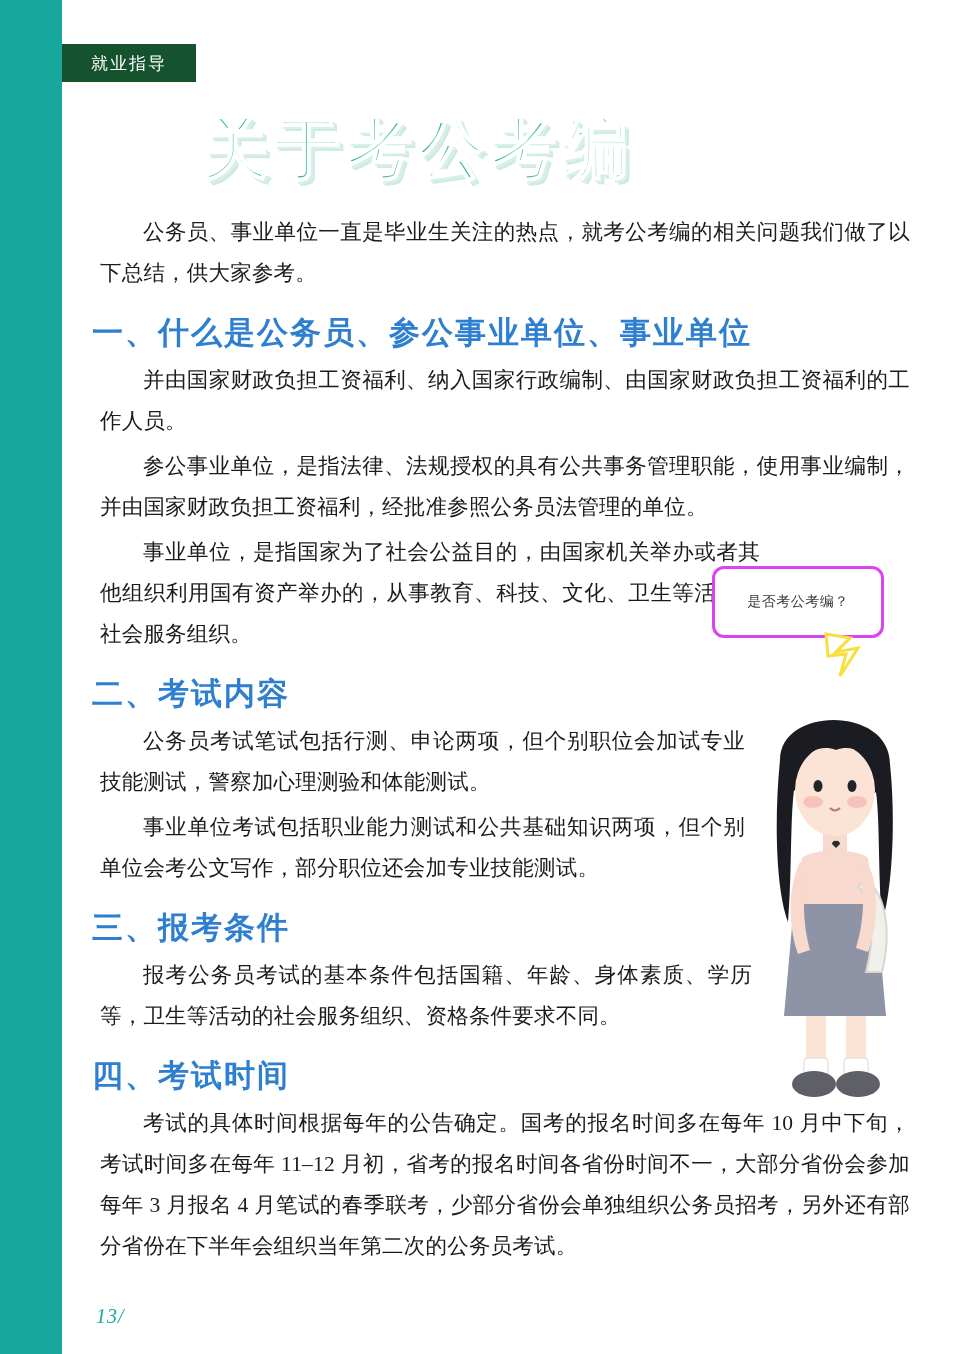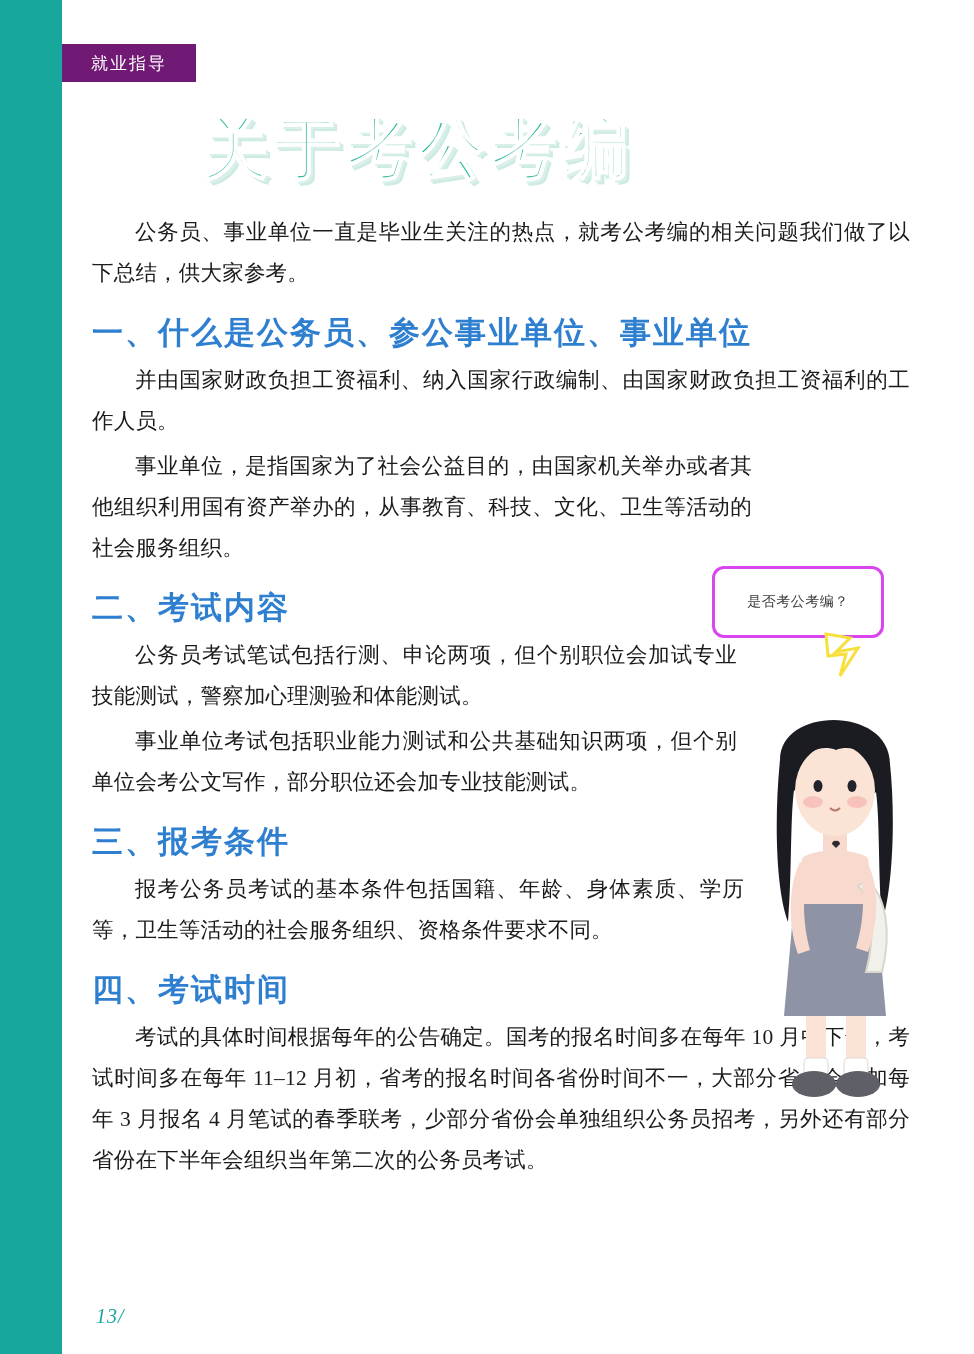--- a/index.html
+++ b/index.html
@@ -19,21 +19,21 @@
     left: 0; top: 0;
     width: 62px; height: 1354px;
     background: #17a79c;
   }
 
   
   .section-tag {
     position: absolute;
     left: 62px; top: 44px;
     width: 134px; height: 38px;
-    background: #701a75;
+    background: #14532d;
     color: #ffffff;
     font-family: "Liberation Sans", sans-serif;
     font-size: 17px;
     letter-spacing: 2px;
     display: flex;
     align-items: center;
     justify-content: center;
   }
 
   
@@ -58,21 +58,21 @@
     line-height: 1.1;
   }
 
   
   .content {
     position: absolute;
     left: 92px; top: 212px;
     width: 818px;
   }
   p.para {
-    margin: 0 0 4px 0;
+    margin: 0 0 4px 8px;
     font-size: 21.5px;
     line-height: 41px;
     color: #1b1b1b;
     text-align: justify;
     text-indent: 2em;
     letter-spacing: 0.2px;
   }
   h2.heading {
     margin: 18px 0 6px 0;
     font-family: "Liberation Sans", sans-serif;
@@ -136,20 +136,21 @@
 <div class="title-wrap">
   <div class="title">关于考公考编</div>
 </div>
 
 <div class="content">
 
   <p class="para">公务员、事业单位一直是毕业生关注的热点，就考公考编的相关问题我们做了以下总结，供大家参考。</p>
 
   <h2 class="heading">一、什么是公务员、参公事业单位、事业单位</h2>
   <p class="para">并由国家财政负担工资福利、纳入国家行政编制、由国家财政负担工资福利的工作人员。</p>
+  <p class="para">参公事业单位，是指法律、法规授权的具有公共事务管理职能，使用事业编制，并由国家财政负担工资福利，经批准参照公务员法管理的单位。</p>
   <p class="para narrow">事业单位，是指国家为了社会公益目的，由国家机关举办或者其他组织利用国有资产举办的，从事教育、科技、文化、卫生等活动的社会服务组织。</p>
 
   <h2 class="heading">二、考试内容</h2>
   <p class="para narrow2">公务员考试笔试包括行测、申论两项，但个别职位会加试专业技能测试，警察加心理测验和体能测试。</p>
   <p class="para narrow2">事业单位考试包括职业能力测试和公共基础知识两项，但个别单位会考公文写作，部分职位还会加专业技能测试。</p>
 
   <h2 class="heading">三、报考条件</h2>
   <p class="para narrow3">报考公务员考试的基本条件包括国籍、年龄、身体素质、学历等，卫生等活动的社会服务组织、资格条件要求不同。</p>
 
   <h2 class="heading">四、考试时间</h2>

